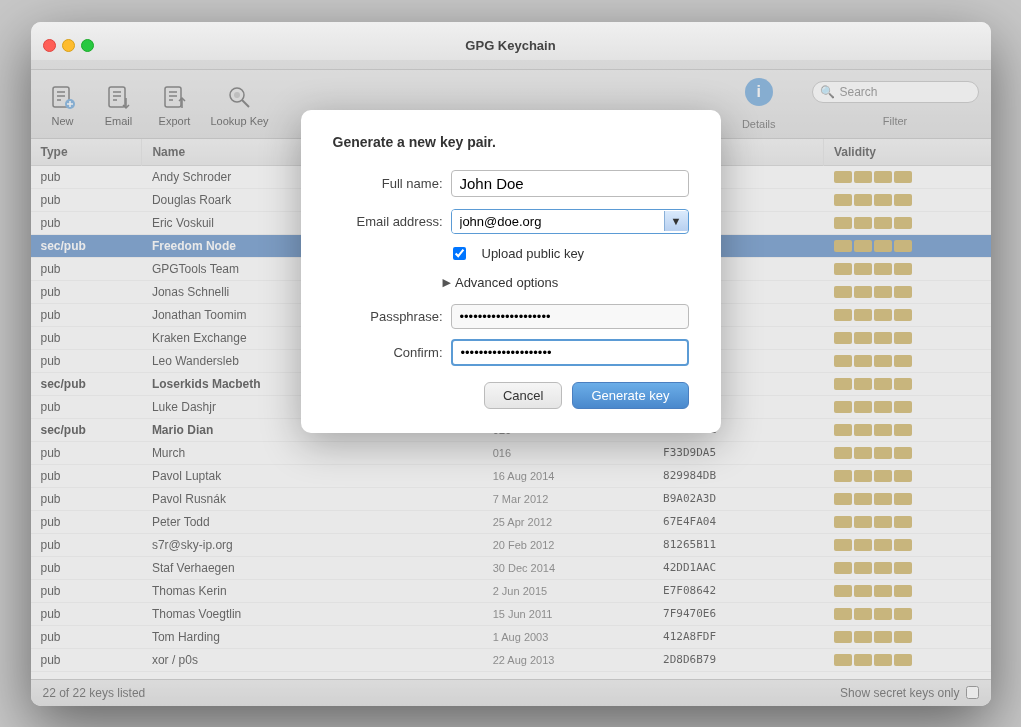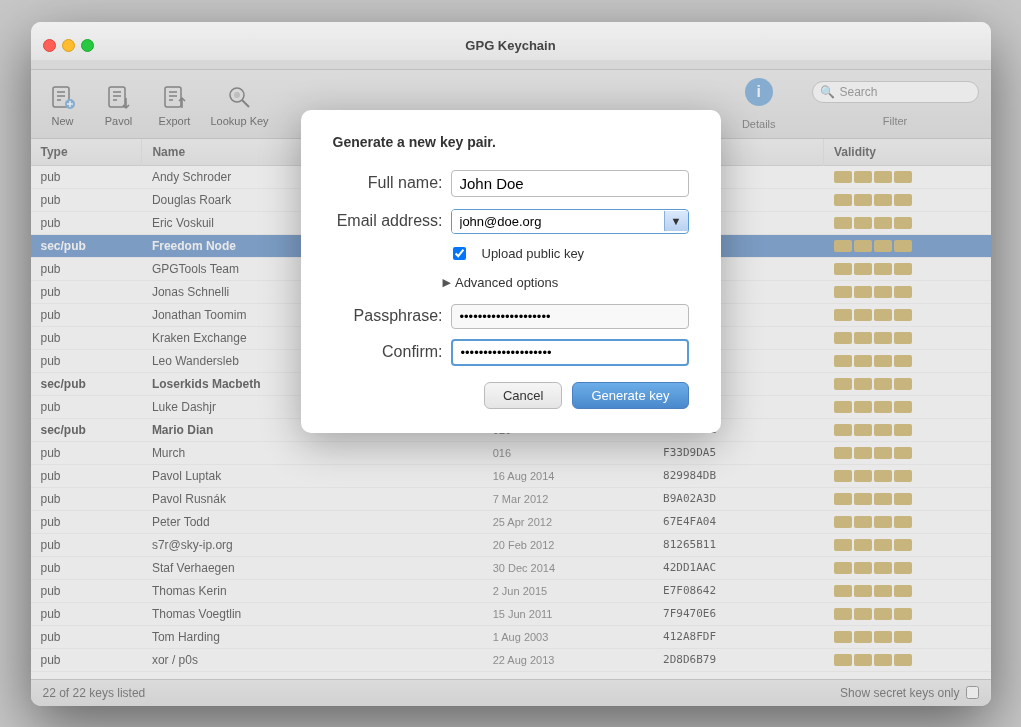--- a/index.html
+++ b/index.html
@@ -220,21 +220,21 @@
       color: #333;
       margin-bottom: 20px;
     }
     .form-row {
       display: flex;
       align-items: center;
       margin-bottom: 12px;
       gap: 8px;
     }
     .form-label {
-      font-size: 16px;
+      font-size: 13px;
       color: #444;
       text-align: right;
       min-width: 110px;
     }
     .form-input {
       flex: 1;
       padding: 4px 8px;
       border: 1px solid #bbb;
       border-radius: 4px;
       font-size: 15px;
@@ -376,21 +376,21 @@
         <div class="toolbar-btn-icon">
           <svg width="26" height="26" viewBox="0 0 26 26">
             <rect x="3" y="3" width="16" height="20" rx="2" fill="none" stroke="#555" stroke-width="1.5"></rect>
             <line x1="7" y1="8" x2="15" y2="8" stroke="#555" stroke-width="1.5"></line>
             <line x1="7" y1="12" x2="15" y2="12" stroke="#555" stroke-width="1.5"></line>
             <line x1="7" y1="16" x2="11" y2="16" stroke="#555" stroke-width="1.5"></line>
             <line x1="20" y1="14" x2="20" y2="24" stroke="#555" stroke-width="1.5"></line>
             <polyline points="17,21 20,24 23,21" fill="none" stroke="#555" stroke-width="1.5"></polyline>
           </svg>
         </div>
-        <span class="toolbar-btn-label">Pavol</span>
+        <span class="toolbar-btn-label">Email</span>
       </div>
 
       <div class="toolbar-btn">
         <div class="toolbar-btn-icon">
           <svg width="26" height="26" viewBox="0 0 26 26">
             <rect x="3" y="3" width="16" height="20" rx="2" fill="none" stroke="#555" stroke-width="1.5"></rect>
             <line x1="7" y1="8" x2="15" y2="8" stroke="#555" stroke-width="1.5"></line>
             <line x1="7" y1="12" x2="15" y2="12" stroke="#555" stroke-width="1.5"></line>
             <line x1="7" y1="16" x2="11" y2="16" stroke="#555" stroke-width="1.5"></line>
             <line x1="20" y1="14" x2="20" y2="24" stroke="#555" stroke-width="1.5"></line>

